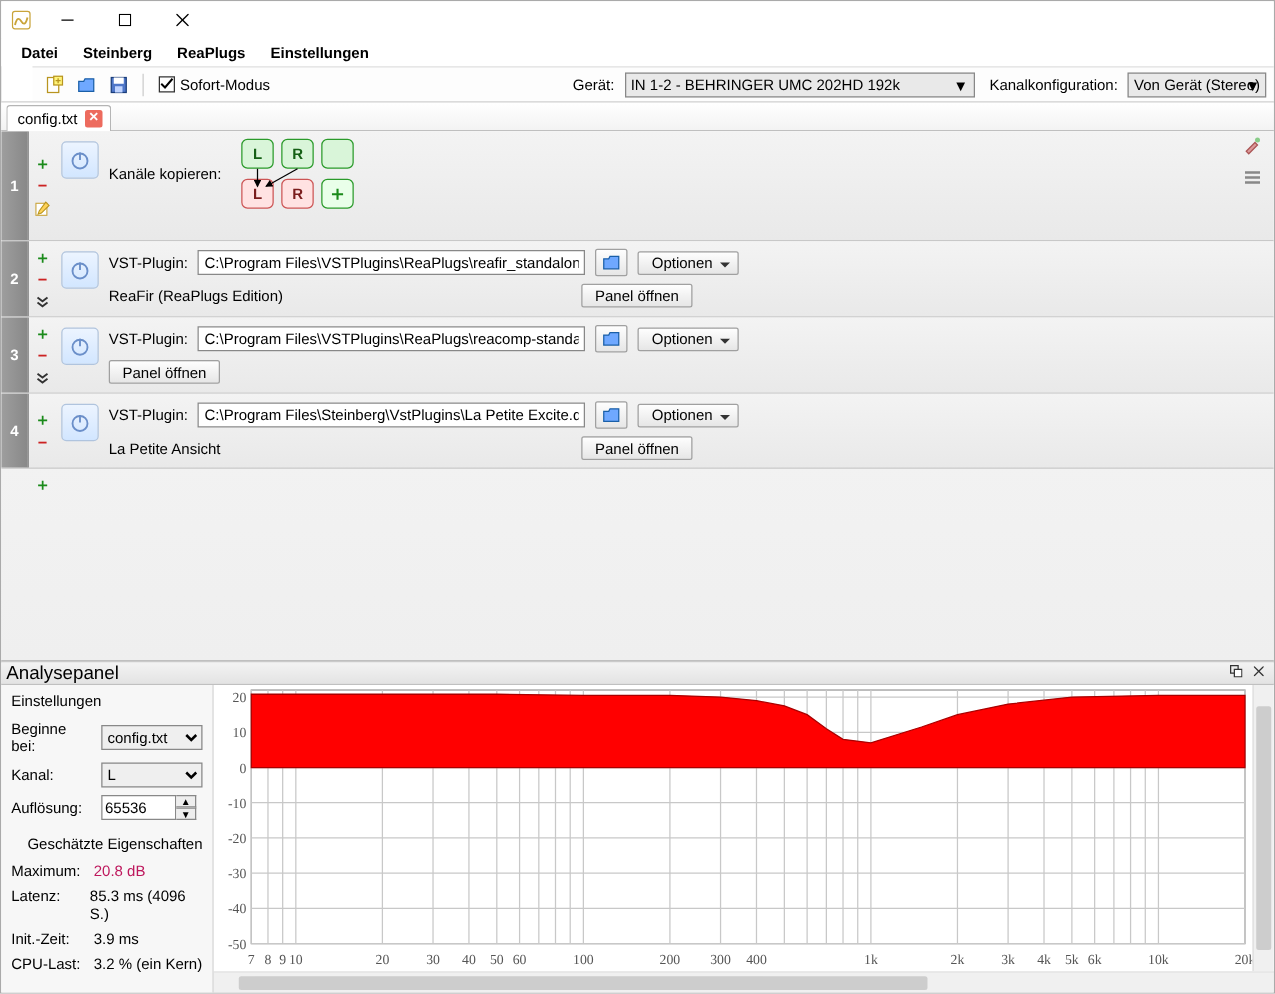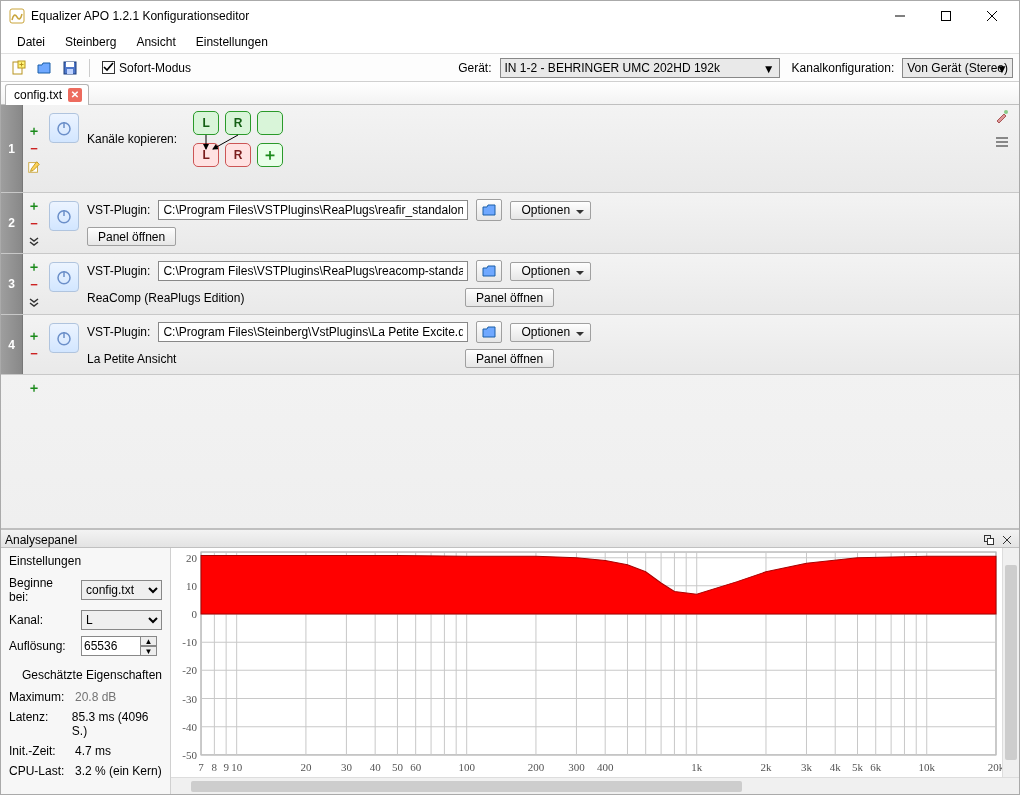--- a/index.html
+++ b/index.html
@@ -6,25 +6,25 @@
   html, body { margin:0; padding:0; font-family: "Segoe UI", Tahoma, sans-serif; font-size:12px; color:#000; background:#fff; }
   .window { width:1020px; height:795px; border:1px solid #aaa; display:flex; flex-direction:column; background:#fff; position:relative; }
 
   
   .titlebar { height:30px; display:flex; align-items:center; padding:0 4px; background:#fff; }
   .titlebar .icon-app { width:16px; height:16px; margin:0 6px 0 4px; display:flex; align-items:center; justify-content:center; }
   .titlebar .title { flex:1; font-size:12px; }
   .titlebar .winbtn { width:46px; height:30px; display:flex; align-items:center; justify-content:center; }
 
   
-  .menubar { height:22px; display:flex; align-items:center; padding:0 6px; background:#fff; }
+  .menubar { height:22px; display:flex; align-items:center; padding:0 6px; background:#fff;font-weight:bold; }
   .menuitem { padding:2px 10px; cursor:default; }
 
   
-  .toolbar { height:28px; display:flex; align-items:center; padding:2px 6px; border-top:1px solid #e0e0e0; background:#fdfdfd; gap:4px; }
+  .toolbar { height:28px; display:flex; align-items:center; padding:2px 6px; border-top:1px solid #e0e0e0; background:#fdfdfd; gap:4px;margin-left:25px; }
   .tbtn { width:22px; height:22px; border:1px solid transparent; display:flex; align-items:center; justify-content:center; border-radius:2px; cursor:default; }
   .toolbar .sep { width:1px; height:18px; background:#ccc; margin:0 4px; }
   .toolbar .chk { display:flex; align-items:center; gap:4px; margin-left:4px; }
   .toolbar .chkbox { width:13px; height:13px; border:1px solid #333; display:flex; align-items:center; justify-content:center; }
   .toolbar .spacer { flex:1; }
   .toolbar label { margin-right:4px; }
   .toolbar select, .combo { font:inherit; height:20px; border:1px solid #888; background:#e9e9e9; padding:0 4px; }
   .combo { display:flex; align-items:center; min-width:260px; position:relative; }
   .combo .arrow { position:absolute; right:4px; top:3px; }
 
@@ -66,37 +66,37 @@
   .chblk.dst.L { border-color:#cc5555; background:#ffe2e2; color:#7a1d1d; }
   .chblk.dst.R { border-color:#cc5555; background:#ffe2e2; color:#7a1d1d; }
   .chblk.add { border:1.5px solid #2a9a2a; background:#e9ffe9; color:#1a8a1a; font-size:16px; }
   .chlines { position:absolute; left:0; top:0; pointer-events:none; }
 
   .rowright { margin-left:auto; display:flex; flex-direction:column; gap:4px; align-items:flex-end; padding-right:4px; }
   .rowright .iconbtn { border:1px solid transparent; background:transparent; }
 
   
   .analpanel { height:265px; display:flex; flex-direction:column; border-top:1px solid #bfbfbf; }
-  .analhdr { height:18px; background:linear-gradient(#f3f3f3,#e3e3e3); border-bottom:1px solid #c0c0c0; display:flex; align-items:flex-end; padding:0 4px; font-size:12px; }
+  .analhdr { height:18px; background:linear-gradient(#f3f3f3,#e3e3e3); border-bottom:1px solid #c0c0c0; display:flex; align-items:flex-start; padding:0 4px; font-size:15px; }
   .analhdr .spacer { flex:1; }
   .analhdr .hb { width:16px; height:14px; display:flex; align-items:center; justify-content:center; margin-left:2px; }
   .analbody { flex:1; display:flex; min-height:0; }
   .analside { width:170px; border-right:1px solid #d0d0d0; padding:6px 8px; background:#f7f7f7; display:flex; flex-direction:column; gap:6px; font-size:12px; }
   .analside .hdr { font-size:12px; margin-bottom:2px; }
   .analside .row { display:flex; align-items:center; gap:6px; }
   .analside .row label { width:66px; }
   .analside select, .analside input { font:inherit; height:20px; border:1px solid #888; flex:1; min-width:0; }
   .analside .spin { display:flex; }
   .analside .spin input { width:60px; }
   .analside .spinbtns { display:flex; flex-direction:column; }
   .analside .spinbtns div { width:16px; height:10px; border:1px solid #888; border-left:none; background:#eee; font-size:8px; display:flex; align-items:center; justify-content:center; }
   .analside .sub { margin-top:6px;text-align:right; }
   .analside .kv { display:flex; gap:8px; font-size:12px; }
   .analside .kv .k { width:58px; }
-  .analside .kv .v.red { color:#737373; }
+  .analside .kv .v.red { color:#be185d; }
 
   .chartwrap { flex:1; display:flex; position:relative; background:#fff; overflow:hidden;font-family:Liberation Serif, serif; }
   .chartwrap svg.chart { flex:1; height:100%; }
   .chartwrap .vscroll { width:17px; background:#f0f0f0; border-left:1px solid #ddd; display:flex; flex-direction:column; }
   .chartwrap .vscroll .thumb { flex:1; margin:17px 2px; background:#cdcdcd; border-radius:2px; }
   .hscroll { height:17px; background:#f0f0f0; border-top:1px solid #ddd; display:flex; align-items:center; }
   .hscroll .thumb { height:11px; width:65%; margin:0 20px; background:#cdcdcd; border-radius:2px; }
   .ygrid, .xgrid { stroke:#c8c8c8; stroke-width:1; }
 </style>
 </head>
@@ -104,21 +104,20 @@
 
 <div class="window">
 
   <div class="titlebar">
     <span class="icon-app">
       <svg viewBox="0 0 16 16">
           <rect x="1" y="1" width="14" height="14" rx="2" fill="#fff" stroke="#c9a43a"></rect>
           <path d="M3 12 Q5 4 8 9 T13 6" stroke="#c9a43a" fill="none" stroke-width="1.5"></path>
         </svg>
     </span>
-    <span class="title">Equalizer APO 1.2.1 Konfigurationseditor</span>
     <div class="winbtn">
         <svg width="10" height="10">
           <line x1="0" y1="5" x2="10" y2="5" stroke="#000"></line>
         </svg>
       </div>
     <div class="winbtn">
         <svg width="10" height="10">
           <rect x="0.5" y="0.5" width="9" height="9" stroke="#000" fill="none"></rect>
         </svg>
       </div>
@@ -126,21 +125,21 @@
         <svg width="10" height="10">
           <line x1="0" y1="0" x2="10" y2="10" stroke="#000"></line>
           <line x1="10" y1="0" x2="0" y2="10" stroke="#000"></line>
         </svg>
       </div>
   </div>
 
   <div class="menubar">
     <div class="menuitem">Datei</div>
     <div class="menuitem">Steinberg</div>
-    <div class="menuitem">Ansicht</div>
+    <div class="menuitem">ReaPlugs</div>
     <div class="menuitem">Einstellungen</div>
   </div>
 
   <div class="toolbar">
     <div class="tbtn">
         <svg width="16" height="16">
           <rect x="3" y="2" width="9" height="12" fill="#fff" stroke="#b8941f"></rect>
           <rect x="8" y="1" width="7" height="7" fill="#fff47a" stroke="#b8941f"></rect>
           <line x1="11.5" y1="2.5" x2="11.5" y2="6.5" stroke="#b8941f"></line>
           <line x1="9.5" y1="4.5" x2="13.5" y2="4.5" stroke="#b8941f"></line>
@@ -272,20 +271,21 @@
           <span>VST-Plugin:</span>
           <input class="pathinput" value="C:\Program Files\VSTPlugins\ReaPlugs\reafir_standalone.dll" style="">
           <button class="iconbtn">
               <svg width="16" height="16">
                 <path d="M2 5h4l1-2h7v10H2z" fill="#6fa8ff" stroke="#1a5fa8"></path>
               </svg>
             </button>
           <button class="btn split">Optionen</button>
         </div>
         <div class="rowline">
+          <span style="min-width:370px">ReaFir (ReaPlugs Edition)</span>
           <button class="btn">Panel öffnen</button>
         </div>
       </div>
     </div>
 
     <div class="filterrow">
       <div class="rownum">3</div>
       <div class="rowctrls">
         <div class="i i-plus">＋</div>
         <div class="i i-minus">−</div>
@@ -306,21 +306,20 @@
           <span>VST-Plugin:</span>
           <input class="pathinput" value="C:\Program Files\VSTPlugins\ReaPlugs\reacomp-standalone.dll" style="">
           <button class="iconbtn">
               <svg width="16" height="16">
                 <path d="M2 5h4l1-2h7v10H2z" fill="#6fa8ff" stroke="#1a5fa8"></path>
               </svg>
             </button>
           <button class="btn split">Optionen</button>
         </div>
         <div class="rowline">
-          <span style="min-width:370px">ReaComp (ReaPlugs Edition)</span>
           <button class="btn">Panel öffnen</button>
         </div>
       </div>
     </div>
 
     <div class="filterrow">
       <div class="rownum">4</div>
       <div class="rowctrls">
         <div class="i i-plus">＋</div>
         <div class="i i-minus">−</div>
@@ -396,21 +395,21 @@
         <div class="kv">
             <span class="k">Maximum:</span>
             <span class="v red">20.8 dB</span>
           </div>
         <div class="kv">
             <span class="k">Latenz:</span>
             <span class="v">85.3 ms (4096 S.)</span>
           </div>
         <div class="kv">
             <span class="k">Init.-Zeit:</span>
-            <span class="v">4.7 ms</span>
+            <span class="v">3.9 ms</span>
           </div>
         <div class="kv">
             <span class="k">CPU-Last:</span>
             <span class="v">3.2 % (ein Kern)</span>
           </div>
       </div>
       <div style="flex:1;display:flex;flex-direction:column;min-width:0">
         <div class="chartwrap">
           <svg class="chart" id="chart" viewBox="0 0 830 228" preserveAspectRatio="none">
               <rect x="30" y="4" width="794" height="202" fill="#fff" stroke="#999"></rect>

